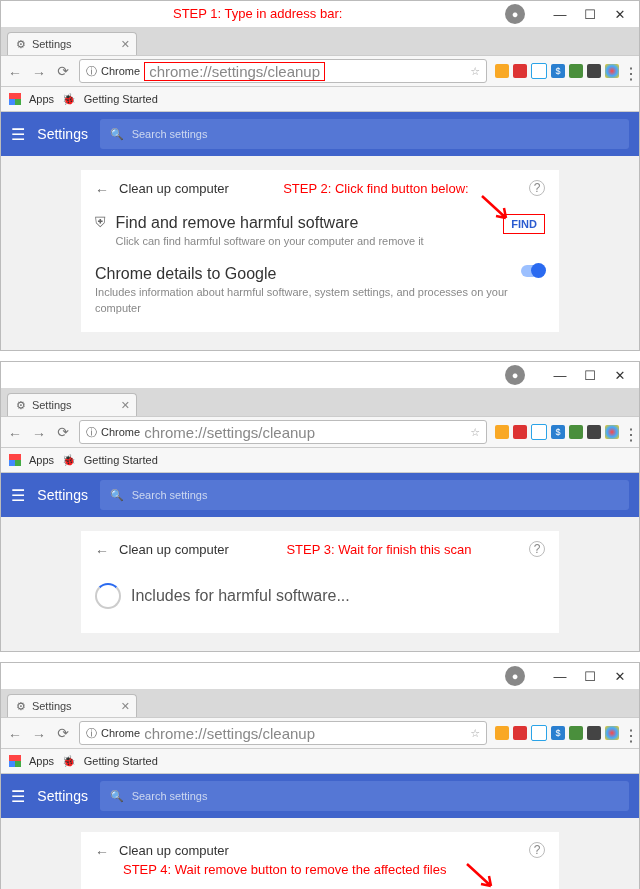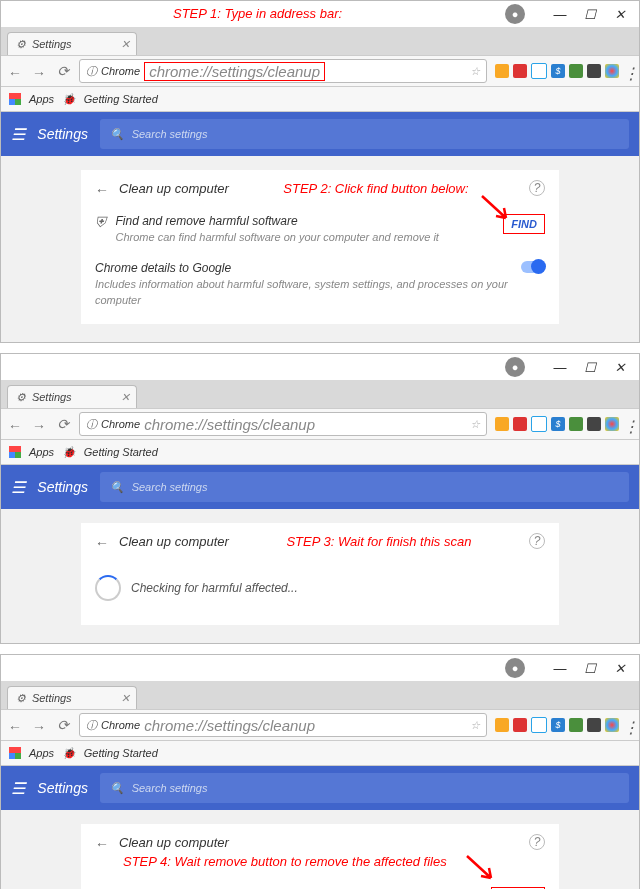--- a/index.html
+++ b/index.html
@@ -1,16 +1,16 @@
 <!DOCTYPE html>
 <html><head>
 <meta charset="utf-8">
 <style>
 body{margin:0;font-family:Arial,sans-serif;font-size:11px;background:#fff;width:640px;color:#333}
-.panel{border:1px solid #bbb;margin-bottom:10px;background:#000000;font-style:italic;}
+.panel{border:1px solid #bbb;margin-bottom:10px;background:#000000;}
 .titlebar{display:flex;justify-content:flex-end;align-items:center;height:26px;padding:0 4px;background:#fff}
 .titlebar .wc{width:30px;text-align:center;font-size:13px;color:#333;cursor:default}
 .titlebar .user{width:20px;height:20px;border-radius:50%;background:#888;margin-right:20px;display:flex;align-items:center;justify-content:center;color:#fff;font-size:11px}
 .tabrow{display:flex;align-items:flex-end;height:28px;background:#d9d9d9;padding-left:6px}
 .tab{background:#f7f7f7;border:1px solid #bbb;border-bottom:none;border-radius:4px 4px 0 0;height:22px;display:flex;align-items:center;padding:0 20px 0 8px;font-size:11px;color:#444;position:relative;min-width:100px}
 .tab .gear{margin-right:6px;color:#666}
 .tab .x{position:absolute;right:6px;color:#888;font-size:11px}
 .addr{display:flex;align-items:center;height:30px;background:#f7f7f7;border-top:1px solid #ccc;border-bottom:1px solid #ccc;padding:0 6px;gap:8px}
 .addr .nav{color:#777;font-size:14px;width:16px;text-align:center}
 .urlbox{flex:1;display:flex;align-items:center;height:22px;border:1px solid #bbb;border-radius:3px;background:#fff;padding:0 6px;overflow:hidden}
@@ -29,21 +29,21 @@
 .searchbox{flex:1;background:#5577d5;height:30px;border-radius:3px;display:flex;align-items:center;padding:0 10px;color:#cdd8f0}
 .searchbox .sicon{margin-right:8px}
 .content{background:#f1f1f1;padding:14px 0 18px 0}
 .card{background:#fff;width:450px;margin:0 auto;padding:10px 14px 16px 14px}
 .cardhdr{display:flex;align-items:center;gap:10px;color:#333}
 .cardhdr .back{font-size:14px;color:#666}
 .cardhdr .title{font-size:13px}
 .cardhdr .help{margin-left:auto;color:#888;font-size:12px;border:1px solid #bbb;border-radius:50%;width:14px;height:14px;display:flex;align-items:center;justify-content:center}
 .row{display:flex;align-items:flex-start;gap:10px;margin-top:18px}
 .shield{color:#666;font-size:14px}
-.rowtxt .t1{font-size:12px;color:#333}
+.rowtxt .t1{font-size:16px;color:#333}
 .rowtxt .t2{font-size:11px;color:#888;margin-top:2px;line-height:1.4}
 .findbtn{margin-left:auto;color:#2a5bd0;font-size:11px;font-weight:bold;border:1px solid red;padding:3px 7px}
 .rmvbtn{margin-left:auto;color:#2a5bd0;font-size:11px;font-weight:bold;border:1px solid red;padding:1px 2px}
 .reportrow{display:flex;align-items:flex-start;margin-top:16px}
 .toggle{margin-left:auto;width:26px;height:12px;background:#9cc0ff;border-radius:7px;position:relative}
 .toggle::after{content:"";position:absolute;right:-1px;top:-2px;width:15px;height:15px;background:#2a6af0;border-radius:50%}
 .ann{color:red;font-size:13px;position:relative}
 .ann.abs{position:absolute}
 .spinner{width:22px;height:22px;border:2px solid #ccc;border-top-color:#2a6af0;border-radius:50%;display:inline-block}
 .arrow-svg{width:36px;height:32px}
@@ -109,21 +109,21 @@
         <div class="ann" style="margin-left:auto;margin-right:6px">STEP 2: Click find button below:</div>
         <span class="help">?</span>
       </div>
       <svg class="arrow-svg ann abs" style="right:45px;top:24px">
           <path d="M4 2 L28 24 M28 24 L18 22 M28 24 L26 14" stroke="red" stroke-width="2.5" fill="none"></path>
         </svg>
       <div class="row">
         <span class="shield">⛨</span>
         <div class="rowtxt">
           <div class="t1">Find and remove harmful software</div>
-          <div class="t2">Chrome can find harmful software on your computer and remove it</div>
+          <div class="t2">Click can find harmful software on your computer and remove it</div>
         </div>
         <span class="findbtn">FIND</span>
       </div>
       <div class="reportrow">
         <div class="rowtxt">
           <div class="t1">Chrome details to Google</div>
           <div class="t2">Includes information about harmful software, system settings, and processes on your computer</div>
         </div>
         <div class="toggle"></div>
       </div>
@@ -184,21 +184,21 @@
     <div class="card">
       <div class="cardhdr">
         <span class="back">←</span>
         <span class="title">Clean up computer</span>
         <div class="ann" style="margin-left:auto;">STEP 3: Wait for finish this scan</div>
         <span class="help">?</span>
       </div>
       <div class="row" style="align-items:center;margin-top:26px;margin-bottom:8px">
         <span class="spinner"></span>
         <div class="rowtxt">
-          <div class="t1" style="color:#555">Checking for harmful affected...</div>
+          <div class="t1" style="color:#555">Includes for harmful software...</div>
         </div>
       </div>
     </div>
   </div>
 </div>
 
 <div class="panel">
   <div class="titlebar">
     <span class="user">●</span>
     <span class="wc">—</span>

